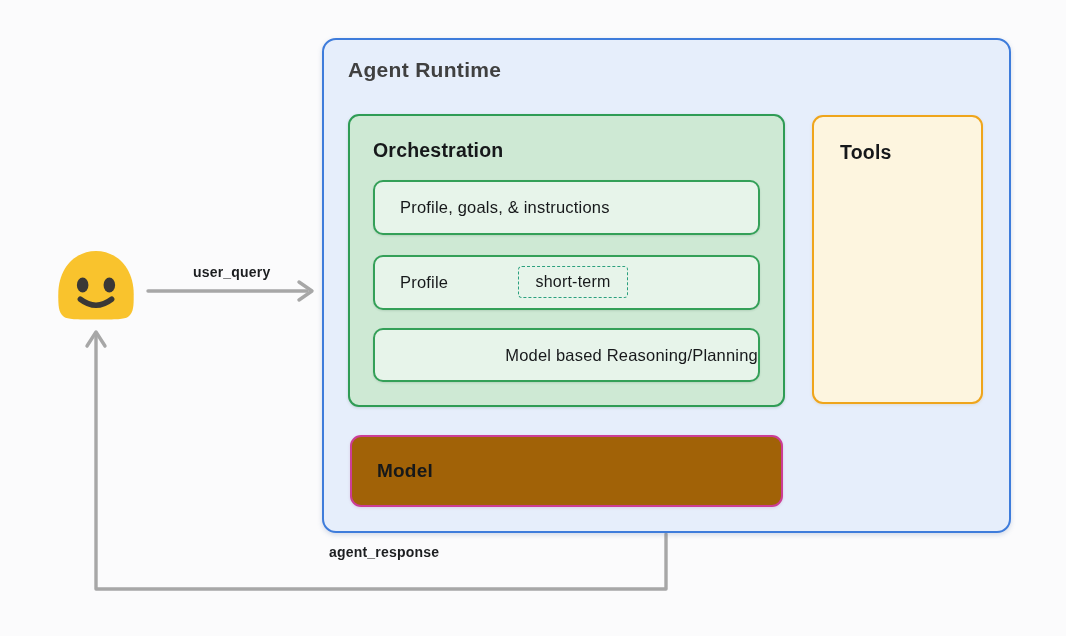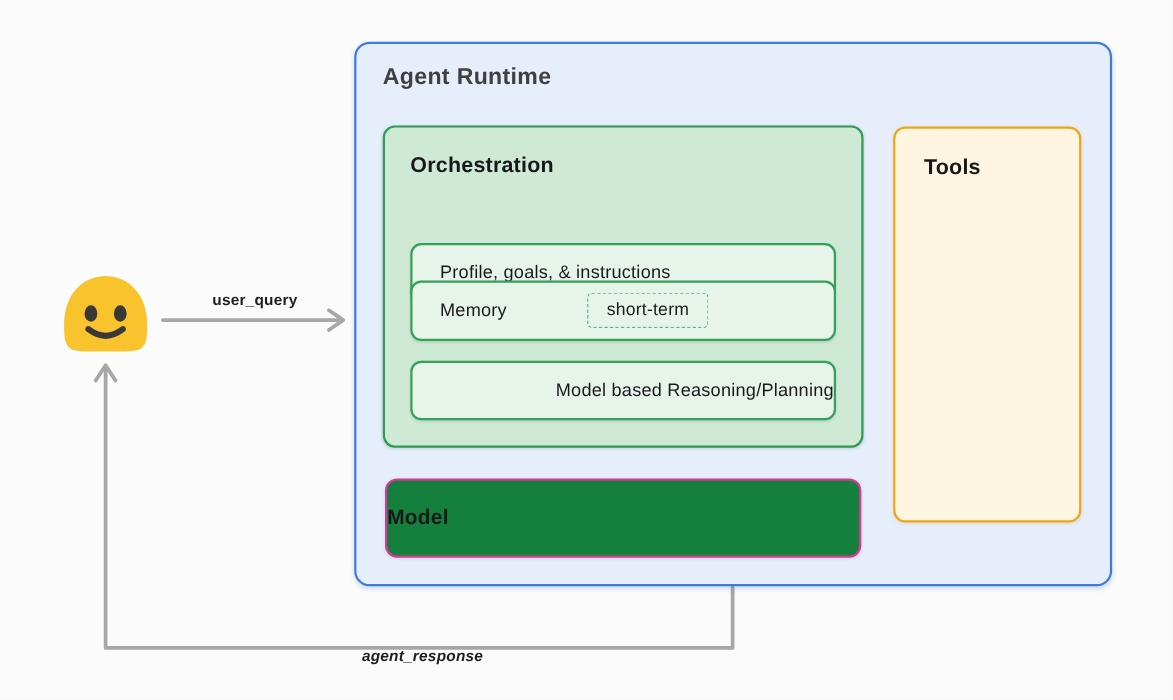--- a/index.html
+++ b/index.html
@@ -34,58 +34,58 @@
   .orch-title{
     left:373px;top:139px;font-size:19.5px;font-weight:700;letter-spacing:.2px;color:#16181a;
   }
   .sub-box{
     left:373px;width:387px;height:55px;
     background:#e7f4ea;border:2px solid #34a058;border-radius:10px;
     box-sizing:border-box;display:flex;align-items:center;
     padding-left:25px;box-shadow:0 1px 2px rgba(40,90,60,.15);
   }
   .sub-box .lbl{font-size:16.5px;font-weight:400;letter-spacing:.2px;color:#17191b;}
-  .box-profile{top:180px;margin-top:41px;}
+  .box-profile{top:180px;}
   .box-memory{top:255px;padding-right:10px;}
   .box-reason{top:328px;height:54px;justify-content:flex-end;}
 
   .tag{
     box-sizing:border-box;height:32px;display:flex;align-items:center;justify-content:center;
     border:1.6px dashed #2ba07e;border-radius:4px;
     font-size:16px;letter-spacing:.2px;color:#17191b;background:transparent;
   }
-  .tag-short{position:absolute;left:534px;top:266px;width:110px;}
+  .tag-short{position:absolute;left:518px;top:266px;width:110px;}
   .tag-long{position:absolute;left:635px;top:266px;width:103px;}
 
   
   .model{
     left:350px;top:435px;width:433px;height:72px;
-    background:#15803d;border:2.2px solid #cc3d95;border-radius:11px;
-    box-sizing:border-box;display:flex;align-items:center;
+    background:#a16207;border:2.2px solid #cc3d95;border-radius:11px;
+    box-sizing:border-box;display:flex;align-items:center;padding-left:25px;
     box-shadow:0 1px 3px rgba(150,50,110,.15);
   }
   .model .lbl{font-size:19px;font-weight:700;letter-spacing:.2px;color:#16181a;}
 
   
   .tools{
-    left:812px;top:115px;width:171px;height:360px;
+    left:812px;top:115px;width:171px;height:289px;
     background:#fdf5df;border:2.2px solid #efa51b;border-radius:11px;
     box-sizing:border-box;box-shadow:0 1px 3px rgba(170,120,20,.15);
   }
   .tools .lbl{
     position:absolute;left:26px;top:24px;font-size:19.5px;font-weight:700;
     letter-spacing:.2px;color:#16181a;
   }
 
   
   .flow-label{
     font-size:14px;font-weight:700;letter-spacing:.2px;color:#1c1e20;
   }
   .lbl-user-query{left:193px;top:264px;}
-  .lbl-agent-response{left:329px;top:588px;font-style:italic;}
+  .lbl-agent-response{left:329px;top:544px;}
 
   
   .smiley{left:50px;top:246px;width:92px;height:78px;}
 </style>
 </head>
 <body>
 
 <div class="stage">
 
   <svg class="arrows" viewBox="0 0 1066 636" aria-hidden="true">
@@ -113,21 +113,21 @@
   <div class="abs runtime-title">Agent Runtime</div>
 
   <div class="abs orch"></div>
   <div class="abs orch-title">Orchestration</div>
 
   <div class="abs sub-box box-profile">
     <span class="lbl">Profile, goals, &amp; instructions</span>
   </div>
 
   <div class="abs sub-box box-memory">
-    <span class="lbl">Memory</span>
+    <span class="lbl">Profile</span>
   </div>
   <div class="tag tag-short">short-term</div>
 
   <div class="abs sub-box box-reason">
     <span class="lbl">Model based Reasoning/Planning</span>
   </div>
 
   <div class="abs model">
     <span class="lbl">Model</span>
   </div>

